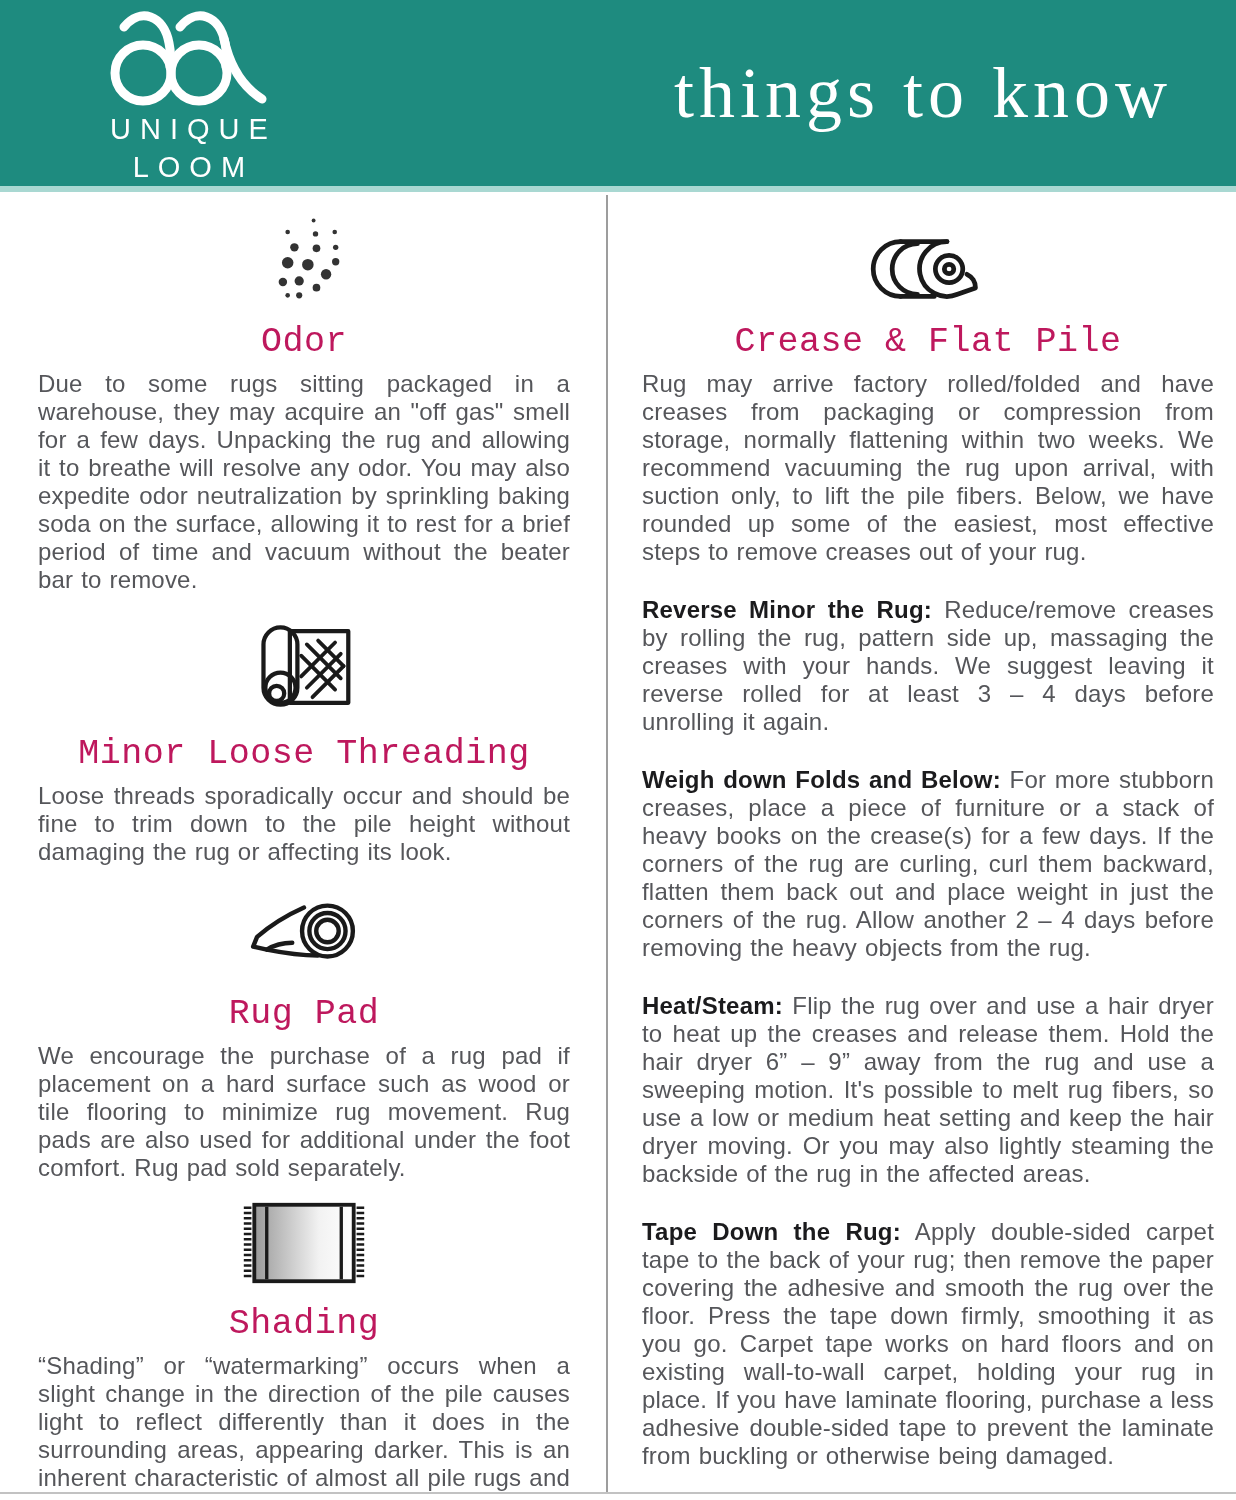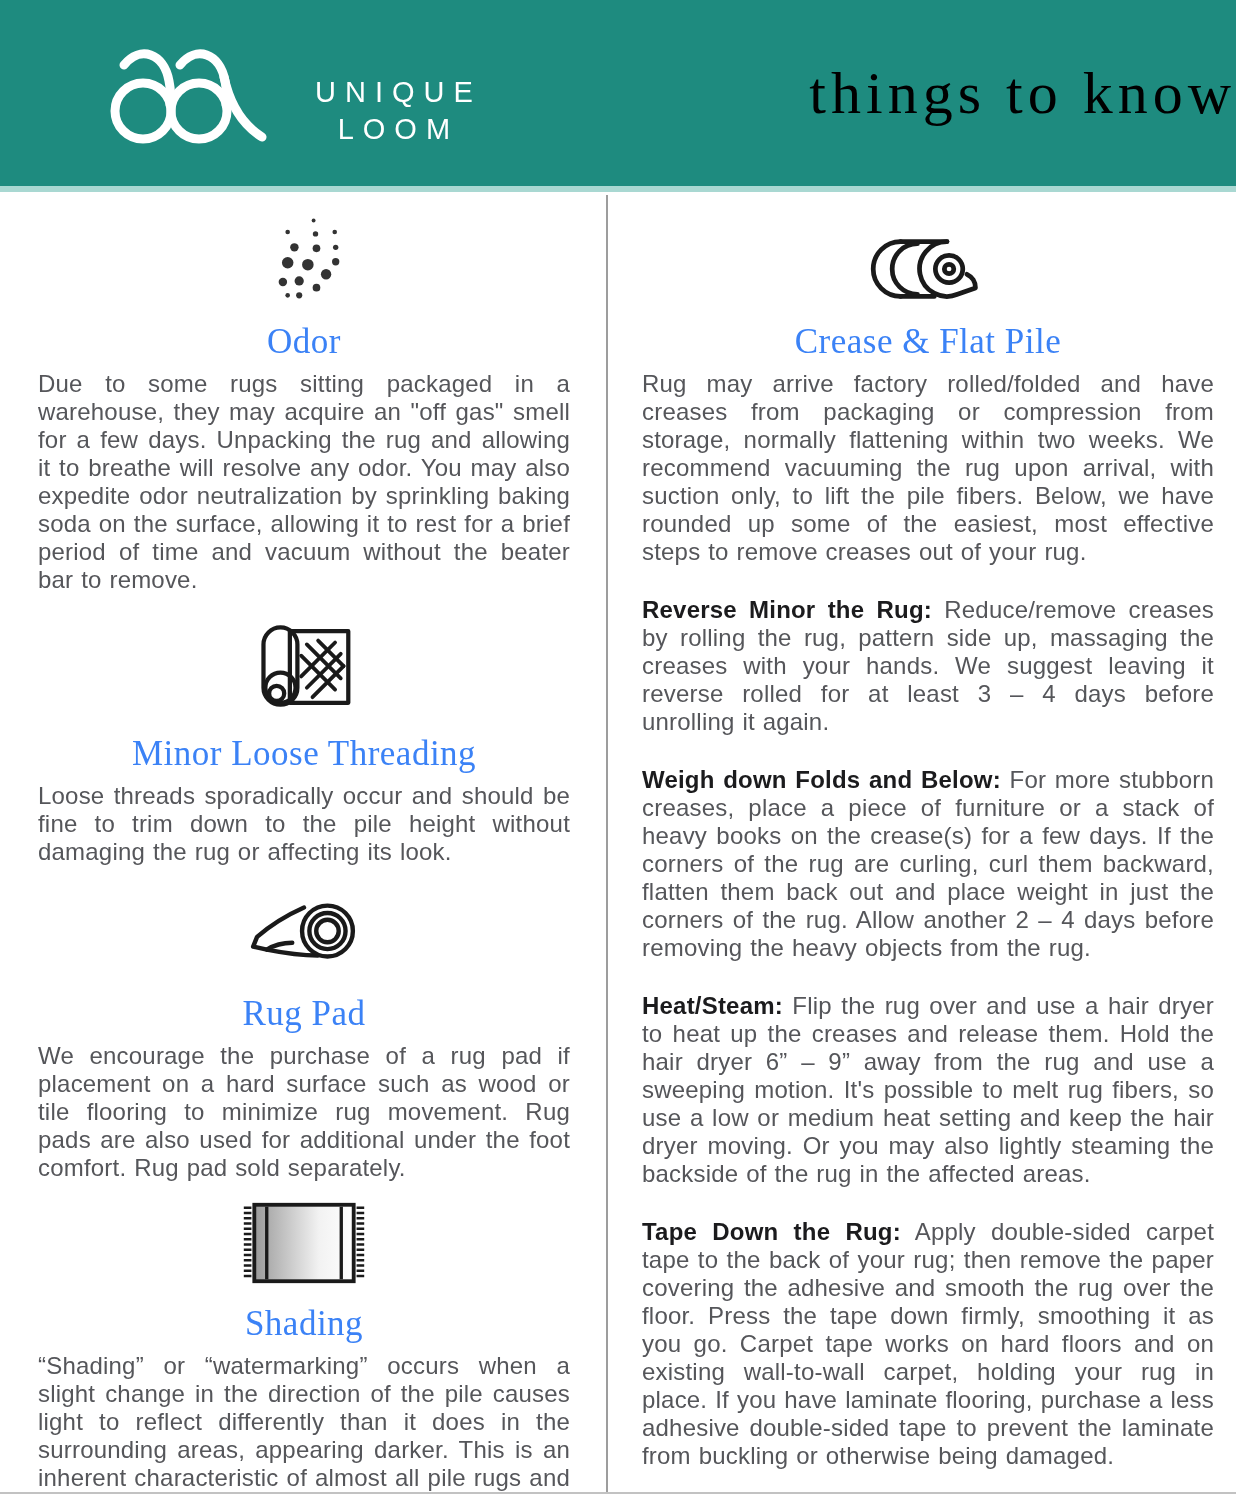--- a/index.html
+++ b/index.html
@@ -5,43 +5,43 @@
   html,body{margin:0;padding:0;}
   body{
     width:1236px;height:1500px;background:#ffffff;position:relative;
     font-family:"Liberation Sans", sans-serif;overflow:hidden;
   }
   
   .header{
     height:186px;background:#1E8B7F;display:flex;align-items:center;
   }
   .header-accent{height:6px;background:#A9D8D2;}
-  .logo{display:flex;align-items:flex-end;margin-left:96px;}
+  .logo{display:flex;align-items:flex-start;margin-left:96px;flex-direction:column;}
   .logo svg{width:205px;height:112px;display:block;}
   .brand{
     color:#ffffff;font-size:29px;letter-spacing:9px;line-height:1.3;
     margin-left:14px;font-weight:400;display:flex;flex-direction:column;align-items:center;
   }
   .page-title{
-    color:#000000;font-family:"Liberation Serif", serif;font-size:60px;
-    letter-spacing:5px;margin-left:auto;white-space:nowrap;font-weight:400;
+    color:#ffffff;font-family:"Liberation Serif", serif;font-size:72px;
+    letter-spacing:5px;margin-left:auto;margin-right:64px;white-space:nowrap;font-weight:400;
   }
   
   .main{
     display:grid;grid-template-columns:606px 2px 628px;
     height:1300px;overflow:hidden;
   }
   .divider{background:#9D9D9D;margin-top:3px;margin-bottom:8px;}
   .col{box-sizing:border-box;}
   .col.left{padding:0 36px 0 38px;}
   .col.right{padding:0 22px 0 34px;}
   .icon-wrap{text-align:center;}
   .icon-wrap svg{display:inline-block;}
   h2.sec-heading{
-    font-family:Liberation Serif, serif;color:#3b82f6;font-weight:400;
+    font-family:Liberation Mono, monospace;color:#be185d;font-weight:400;
     font-size:35px;text-align:center;margin:14px 0 8px 0;letter-spacing:0.5px;
   }
   p.body-text{
     color:#55565A;font-size:24px;line-height:28px;text-align:justify;
     margin:0;letter-spacing:0.2px;word-spacing:1px;
   }
   p.tip{margin:30px 0 0 0;}
   p.tip strong{color:#1B1B1D;font-weight:bold;}
   .mt-s1{margin-top:16px;}
   .mt-s2{margin-top:24px;}

